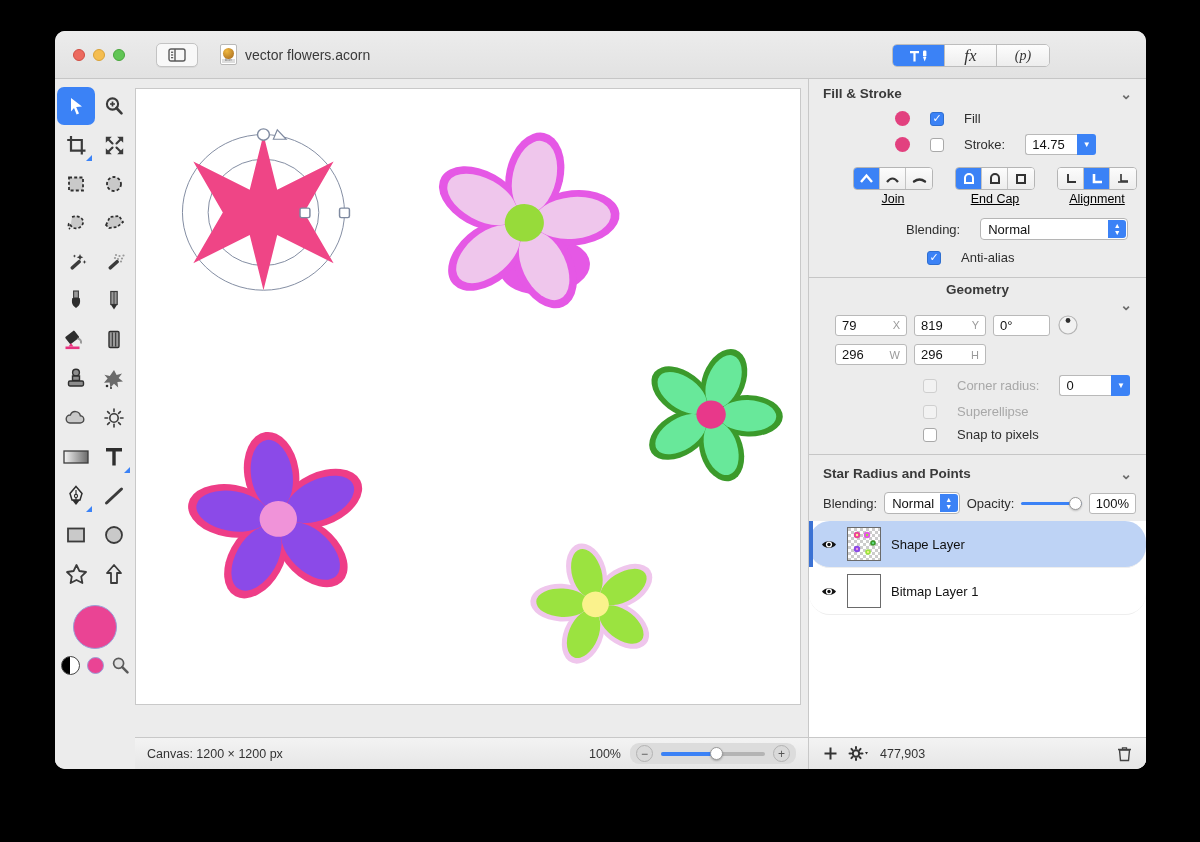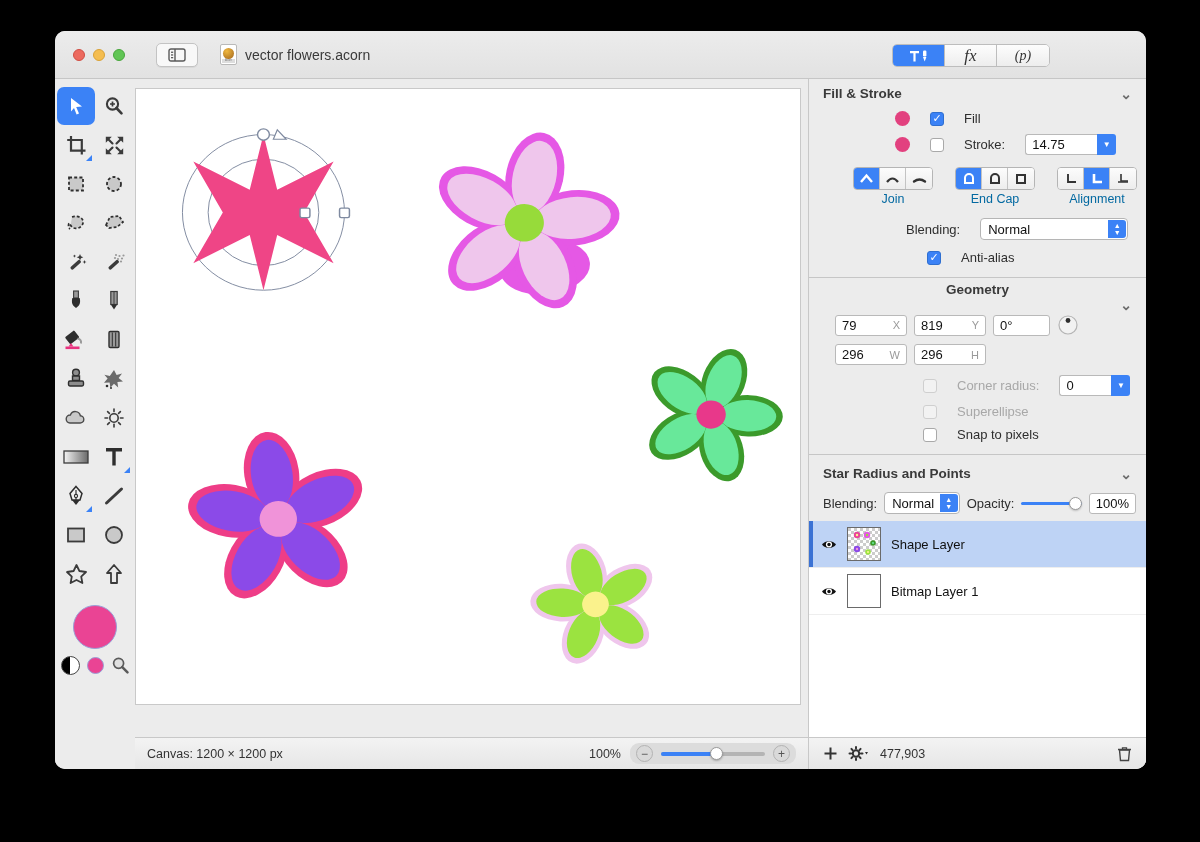--- a/index.html
+++ b/index.html
@@ -206,38 +206,39 @@
   .seggrp {
     display: flex; border: 1px solid #b5b5b5; border-radius: 4px; overflow: hidden;
     background: #f7f7f7; height: 23px;
   }
   .seg {
     width: 26px; display: flex; align-items: center; justify-content: center;
     border-right: 1px solid #c3c3c3; background: linear-gradient(#fcfcfc,#ededed);
   }
   .seg:last-child { border-right: none; }
   .seg.on { background: #3b82f6; }
-  .seg-label { font-size: 12.5px; color: #0369a1; text-align: center; margin-top: 2px; }
+  .seg-label { font-size: 12.5px; color: #000000; text-align: center; margin-top: 2px; text-decoration: underline; }
   .popup {
     background: #fff; border: 1px solid #b5b5b5; border-radius: 4px;
     height: 22px; display: flex; align-items: center;
     font-size: 13px; color: #111; padding-left: 7px; position: relative;
   }
   .popup .arrows {
     position: absolute; right: 1px; top: 1px; bottom: 1px; width: 18px;
     background: #3b82f6; border-radius: 0 3px 3px 0;
     display: flex; flex-direction: column; align-items: center; justify-content: center;
     color: #fff; font-size: 7px; line-height: 7px;
   }
   #layer-toolbar { display: flex; align-items: center; gap: 7px; padding: 3px 10px 7px 14px; }
   #layer-list { flex: 1; background: #fff; overflow: hidden; min-height: 0; }
   .layer {
     height: 47px; display: flex; align-items: center; gap: 10px;
     padding: 4px 12px; border-bottom: 1px solid #eee;
     position: relative;
+    border-radius: 21px;
   }
   .layer.sel { background: #bed3f5; }
   .layer.sel::before { content:""; position:absolute; left:0; top:0; bottom:0; width:4px; background:#3b72d4; }
   .eye { width: 16px; flex: none; }
   .thumb { width: 34px; height: 34px; border: 1px solid #6a6a6a; background: #fff; flex: none; }
   .layer-name { font-size: 13px; color: #111; }
   #layer-footer {
     height: 32px; background: linear-gradient(#f3f3f3,#e6e6e6);
     border-top: 1px solid #c8c8c8;
     display: flex; align-items: center; gap: 10px; padding: 4px 14px;
@@ -733,21 +734,21 @@
           <div class="dot"></div>
           <div class="cb on"></div>
           <span class="lbl">Fill</span>
         </div>
 
         <div class="row" style="padding-left:86px; margin-top:4px;">
           <div class="dot"></div>
           <div class="cb"></div>
           <span class="lbl">Stroke:</span>
           <div class="combo">
-            <div class="txtfield" style="width:72px;">14.75</div>
+            <div class="txtfield" style="width:52px;">14.75</div>
             <div class="stepbtn">▼</div>
           </div>
         </div>
 
         <div class="row" style="padding-left:44px; margin-top:8px; gap:22px; align-items:flex-start;">
 
           <div>
             <div class="seggrp">
               <div class="seg on">
                 <svg width="15" height="11" viewBox="0 0 15 11">

